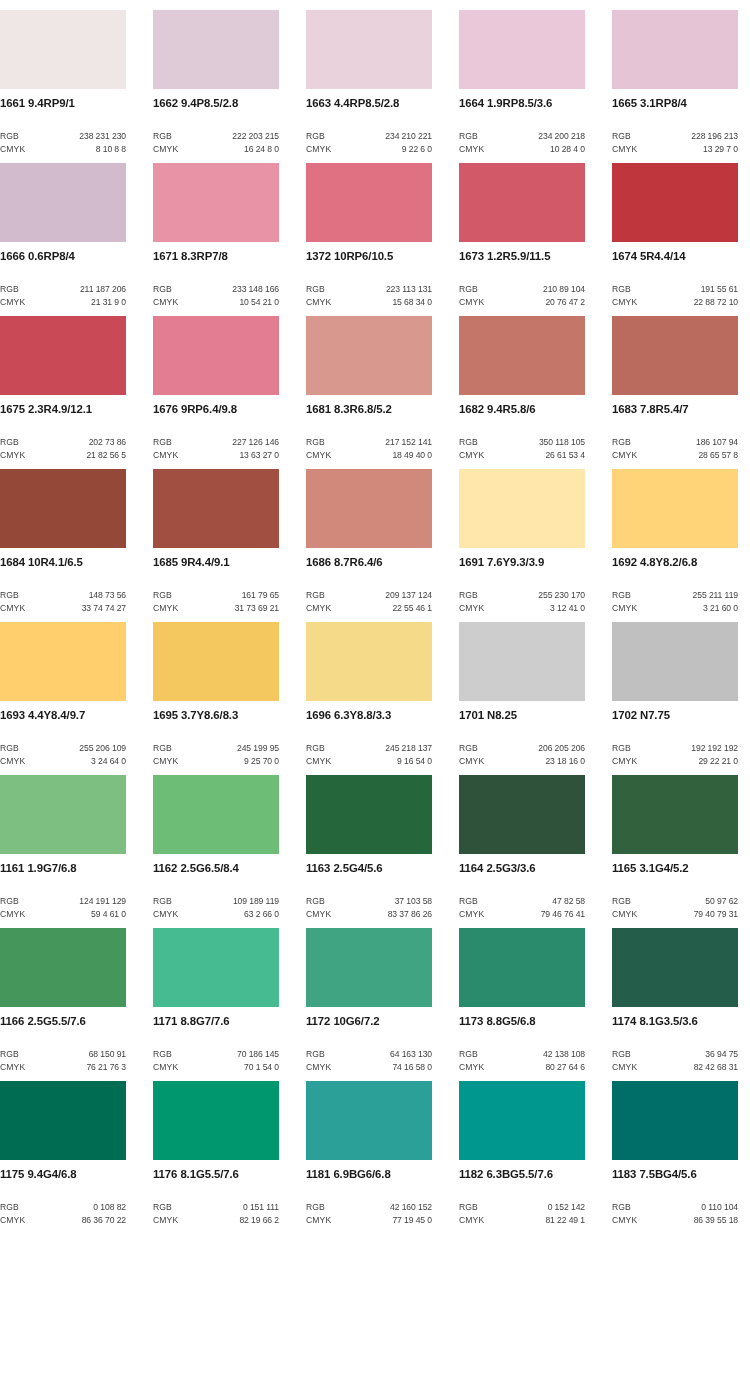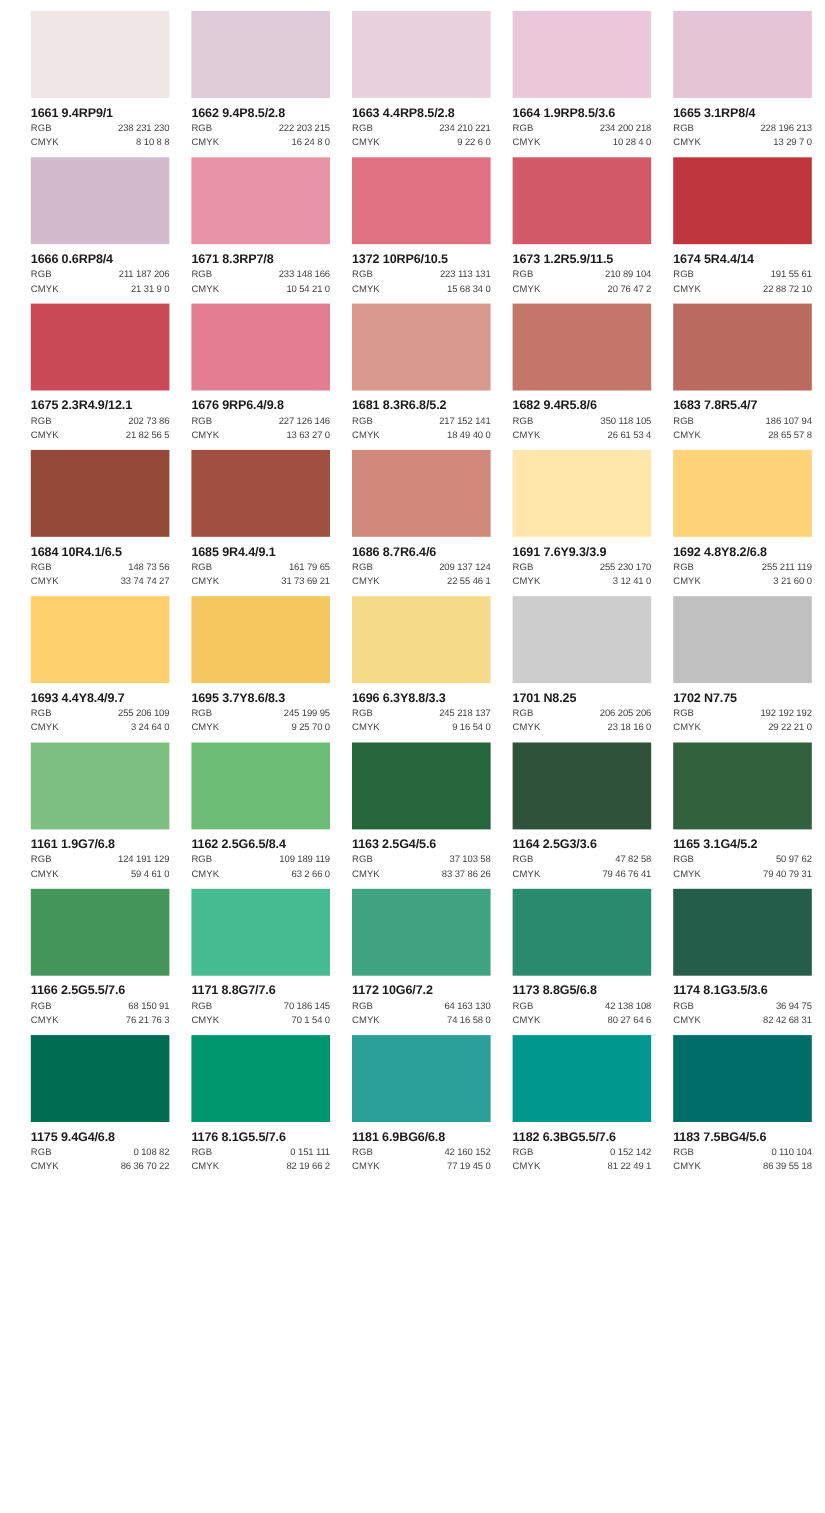--- a/index.html
+++ b/index.html
@@ -11,21 +11,21 @@
     width: 750px;
     height: 1375px;
     font-family: "Liberation Sans", sans-serif;
     -webkit-font-smoothing: antialiased;
     overflow: hidden;
   }
 
   #chart {
     width: 750px;
     box-sizing: border-box;
-    padding: 10px 12px 0 28px;
+    padding: 10px 12px 0 0;
   }
 
   .row {
     display: flex;
     justify-content: space-between;
     margin-bottom: 7px;
   }
 
   .cell {
     width: 126px;
@@ -50,21 +50,21 @@
 
   .valrow {
     display: flex;
     justify-content: space-between;
     align-items: baseline;
     font-size: 8.6px;
     color: #4a4a4a;
     line-height: 13px;
     white-space: nowrap;
   }
-  .valrow.first { margin-top: 0; }
+  .valrow.first { margin-top: 20px; }
 
   .vlabel {
     letter-spacing: 0.1px;
     color: #3f3f3f;
   }
   .vnums {
     letter-spacing: -0.1px;
     color: #3f3f3f;
   }
 </style>

